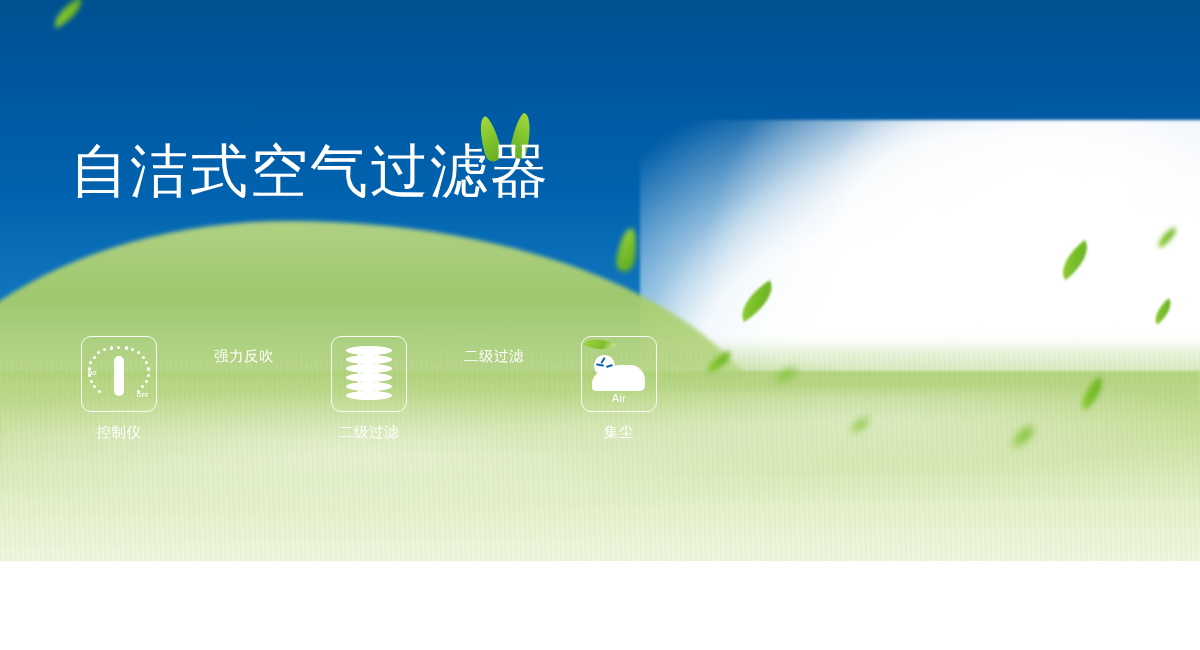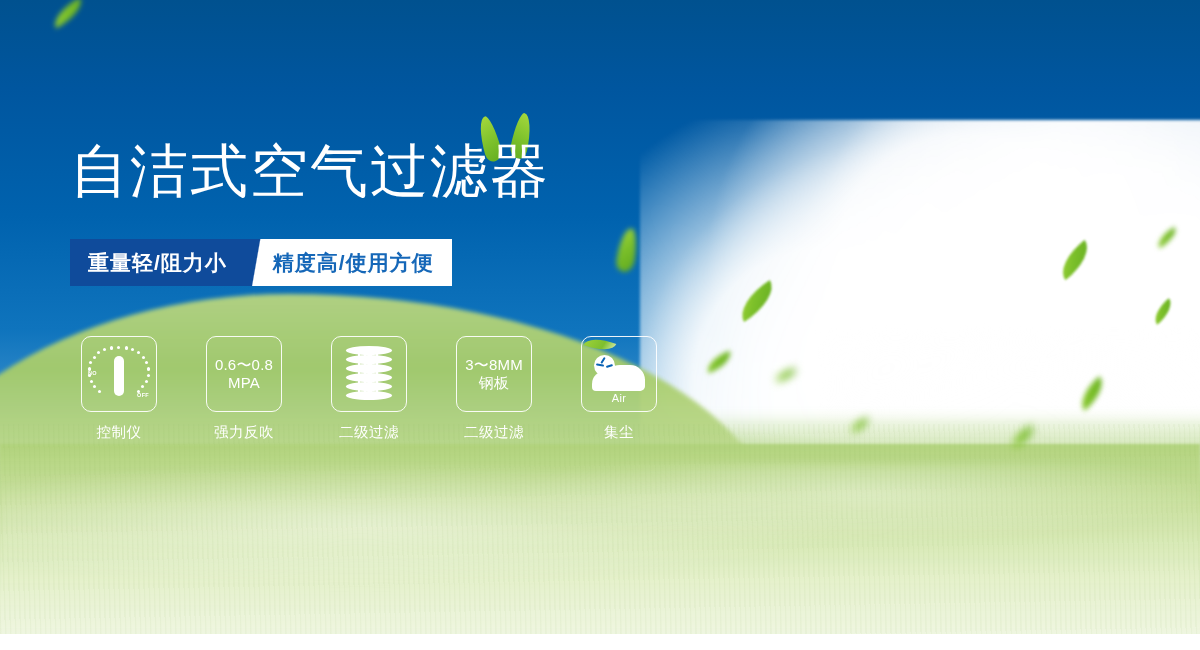--- a/index.html
+++ b/index.html
@@ -7,21 +7,21 @@
     padding: 0;
     background: #ffffff;
   }
   body {
     font-family: "Liberation Sans", "DejaVu Sans", sans-serif;
   }
 
   .banner {
     position: relative;
     width: 1200px;
-    height: 634px;
+    height: 561px;
     overflow: hidden;
     background: #00569f;
   }
 
   
   .sky {
     position: absolute;
     inset: 0;
     background:
       linear-gradient(to bottom,
@@ -404,25 +404,20 @@
   <div class="leaf blur1" style="left:1150px;top:305px; width:26px; height:13px; transform:rotate(-40deg);"></div>
   <div class="leaf blur2" style="left:1075px;top:385px; width:34px; height:17px; transform:rotate(-40deg);"></div>
   <div class="leaf blur3" style="left:1010px;top:430px; width:26px; height:13px; transform:rotate(-25deg);"></div>
   <div class="leaf blur3" style="left:850px; top:420px; width:20px; height:10px; transform:rotate(-18deg);"></div>
 
   <div class="sprout" style="left:481px; top:116px; transform:rotate(-16deg);"></div>
   <div class="sprout" style="left:513px; top:113px; transform:rotate(12deg) scaleX(-1);"></div>
 
   <div class="title">自洁式空气过滤器</div>
 
-  <div class="tags">
-    <div class="tag-primary">重量轻/阻力小</div>
-    <div class="tag-divider"></div>
-    <div class="tag-secondary">精度高/使用方便</div>
-  </div>
 
   <div class="features">
 
     <div class="feature">
       <div class="feature-box">
         <div class="gauge">
           <div class="gauge-dot" style="left:29.3px; top:3.0px;"></div>
           <div class="gauge-dot" style="left:36.5px; top:3.4px;"></div>
           <div class="gauge-dot" style="left:43.3px; top:5.1px;"></div>
           <div class="gauge-dot" style="left:49.2px; top:8.3px;"></div>
@@ -445,26 +440,20 @@
           <div class="gauge-dot" style="left:10.0px; top:46.6px;"></div>
           <div class="gauge-needle"></div>
           <div class="gauge-cap no">NO</div>
           <div class="gauge-cap off">OFF</div>
         </div>
       </div>
       <div class="feature-label">控制仪</div>
     </div>
 
     <div class="feature">
-      <div class="feature-box">
-        <div class="feature-text">
-          <div>0.6〜0.8</div>
-          <div>MPA</div>
-        </div>
-      </div>
       <div class="feature-label">强力反吹</div>
     </div>
 
     <div class="feature">
       <div class="feature-box">
         <div class="coil">
           <div class="coil-bar" style="left:12px;"></div>
           <div class="coil-bar" style="left:18px;"></div>
           <div class="coil-bar" style="left:24px;"></div>
           <div class="coil-bar" style="left:30px;"></div>
@@ -473,26 +462,20 @@
           <div class="coil-ring" style="top:18px;"></div>
           <div class="coil-ring" style="top:27px;"></div>
           <div class="coil-ring" style="top:36px;"></div>
           <div class="coil-ring" style="top:45px;"></div>
         </div>
       </div>
       <div class="feature-label">二级过滤</div>
     </div>
 
     <div class="feature">
-      <div class="feature-box">
-        <div class="feature-text">
-          <div>3〜8MM</div>
-          <div>钢板</div>
-        </div>
-      </div>
       <div class="feature-label">二级过滤</div>
     </div>
 
     <div class="feature">
       <div class="feature-box">
         <div class="cloudicon">
           <div class="ci-leaf"></div>
           <div class="ci-sun"></div>
           <div class="ci-sunray" style="left:11px; top:9px;  width:2.4px; height:7px; transform:rotate(32deg);"></div>
           <div class="ci-sunray" style="left:5px;  top:16px; width:8px;   height:2.4px; transform:rotate(10deg);"></div>

